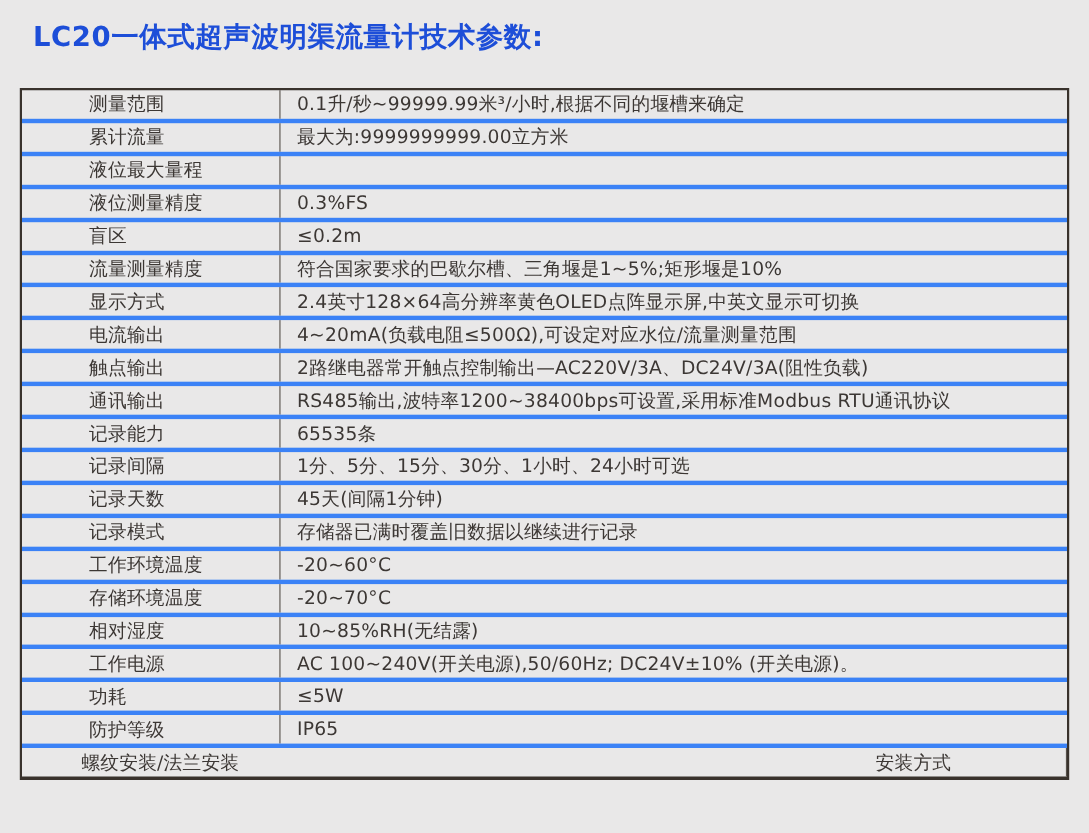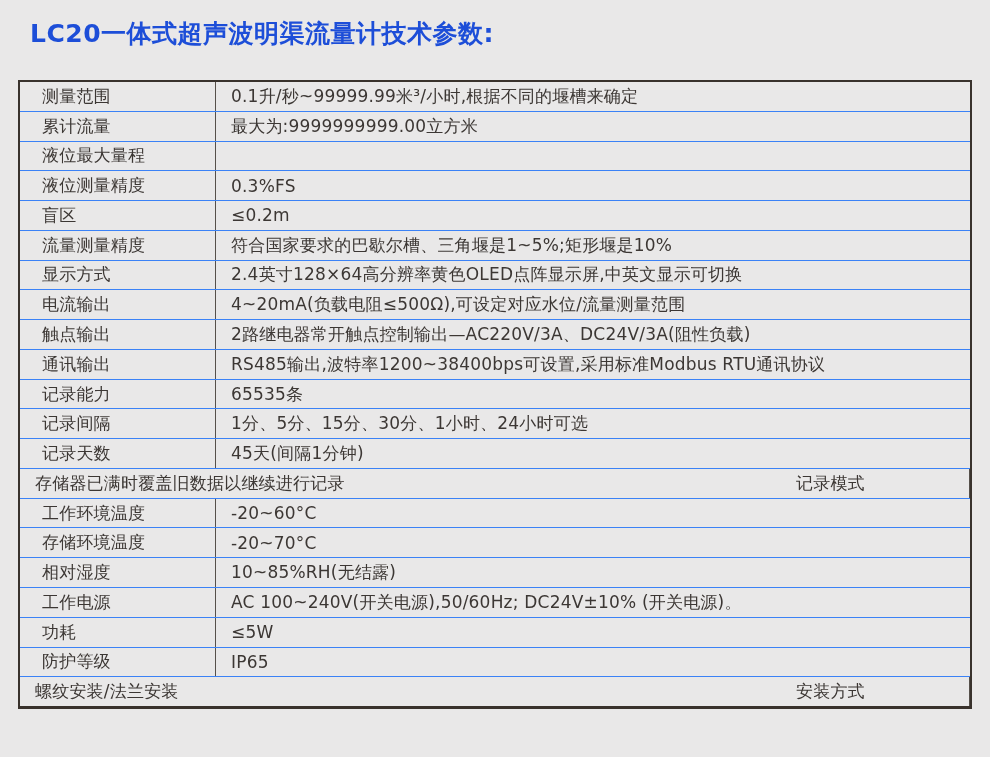--- a/index.html
+++ b/index.html
@@ -33,23 +33,24 @@
     border: 2px solid #39322c;
     border-bottom-width: 3px;
     display: flex;
     flex-direction: column;
     background: #e9e8e8;
   }
   .spec-table .row {
     flex: 1 1 0;
     display: flex;
     align-items: stretch;
+    padding-left: 39px;
   }
   .spec-table .row + .row {
-    border-top: 1px solid #3b82f6;
+    border-top: 4px solid #3b82f6;
   }
   .spec-table .cell {
     display: flex;
     align-items: center;
     font-size: 17px;
     color: #3c3734;
     white-space: nowrap;
     overflow: hidden;
     letter-spacing: 0.2px;
   }
@@ -117,22 +118,22 @@
       </div>
       <div class="row">
         <div class="cell label">记录间隔</div>
         <div class="cell value">1分、5分、15分、30分、1小时、24小时可选</div>
       </div>
       <div class="row">
         <div class="cell label">记录天数</div>
         <div class="cell value">45天(间隔1分钟)</div>
       </div>
       <div class="row">
+        <div class="cell label">记录模式</div>
         <div class="cell value">存储器已满时覆盖旧数据以继续进行记录</div>
-        <div class="cell label">记录模式</div>
       </div>
       <div class="row">
         <div class="cell label">工作环境温度</div>
         <div class="cell value">-20~60°C</div>
       </div>
       <div class="row">
         <div class="cell label">存储环境温度</div>
         <div class="cell value">-20~70°C</div>
       </div>
       <div class="row">

